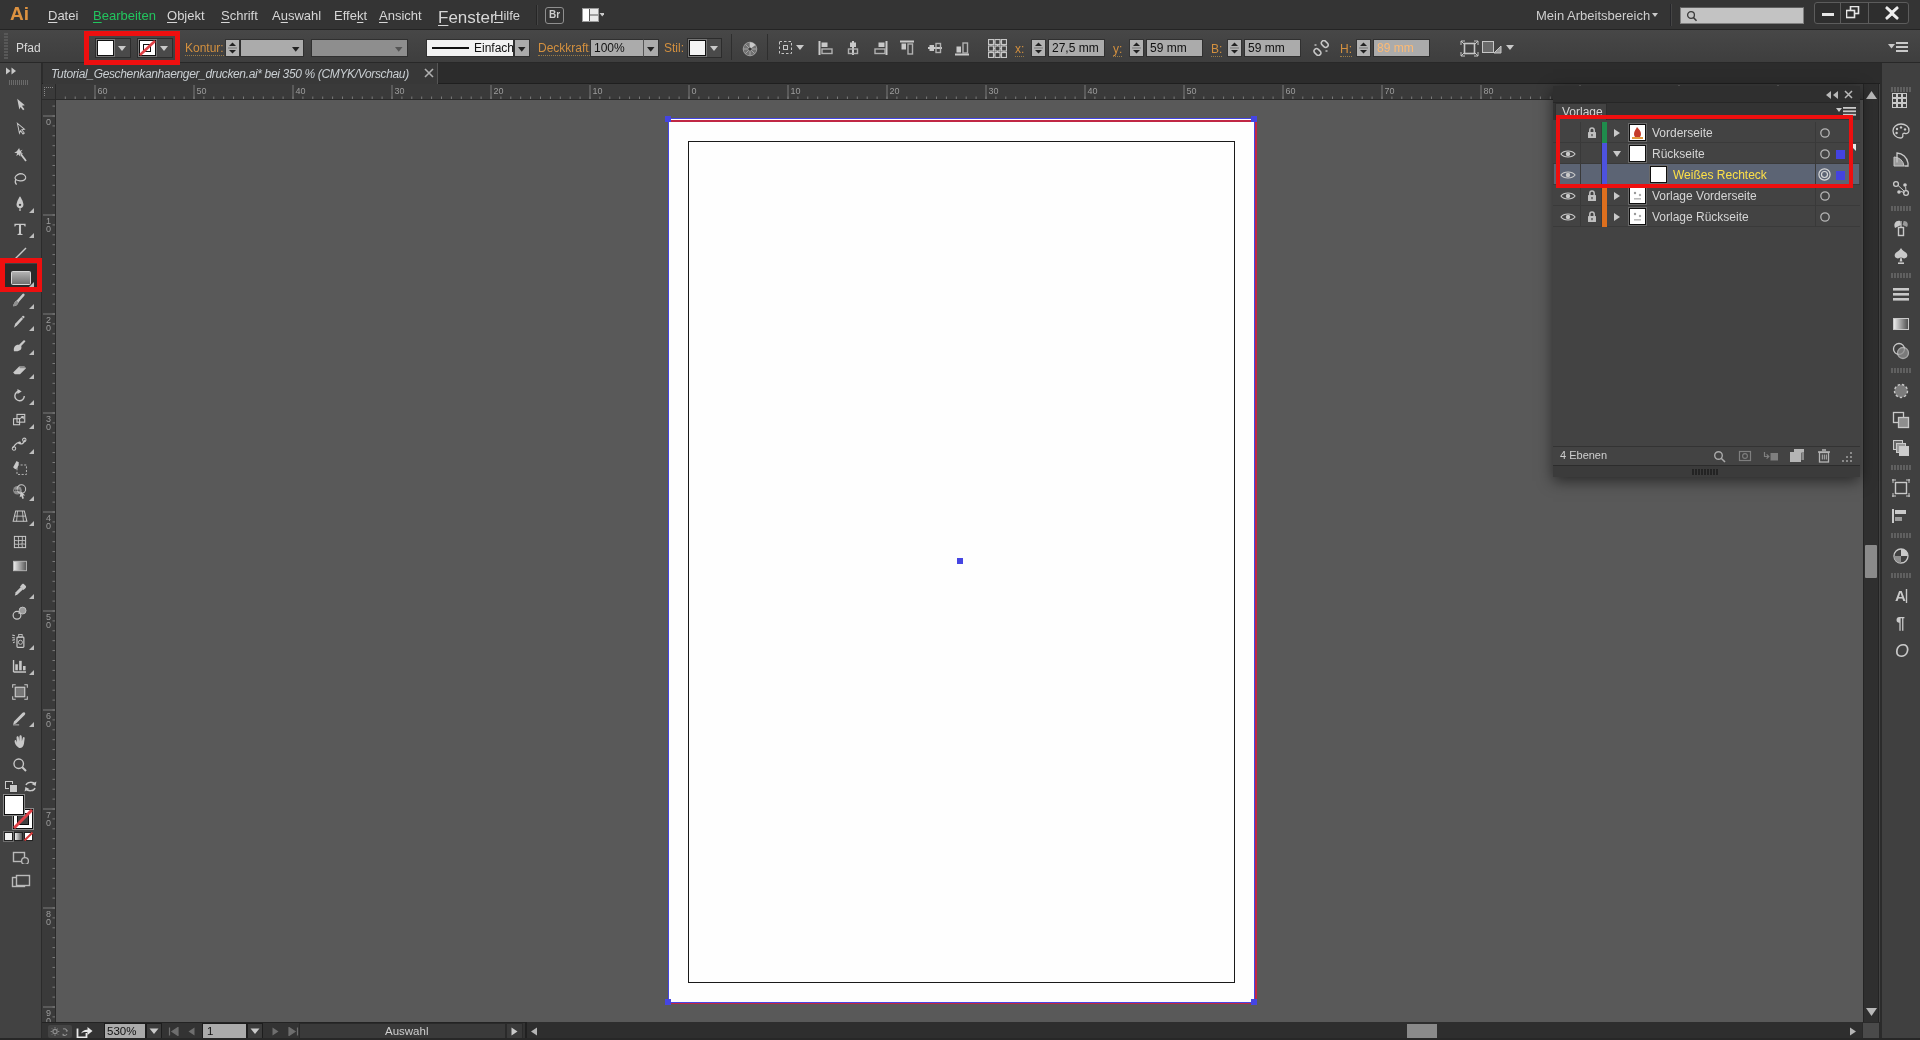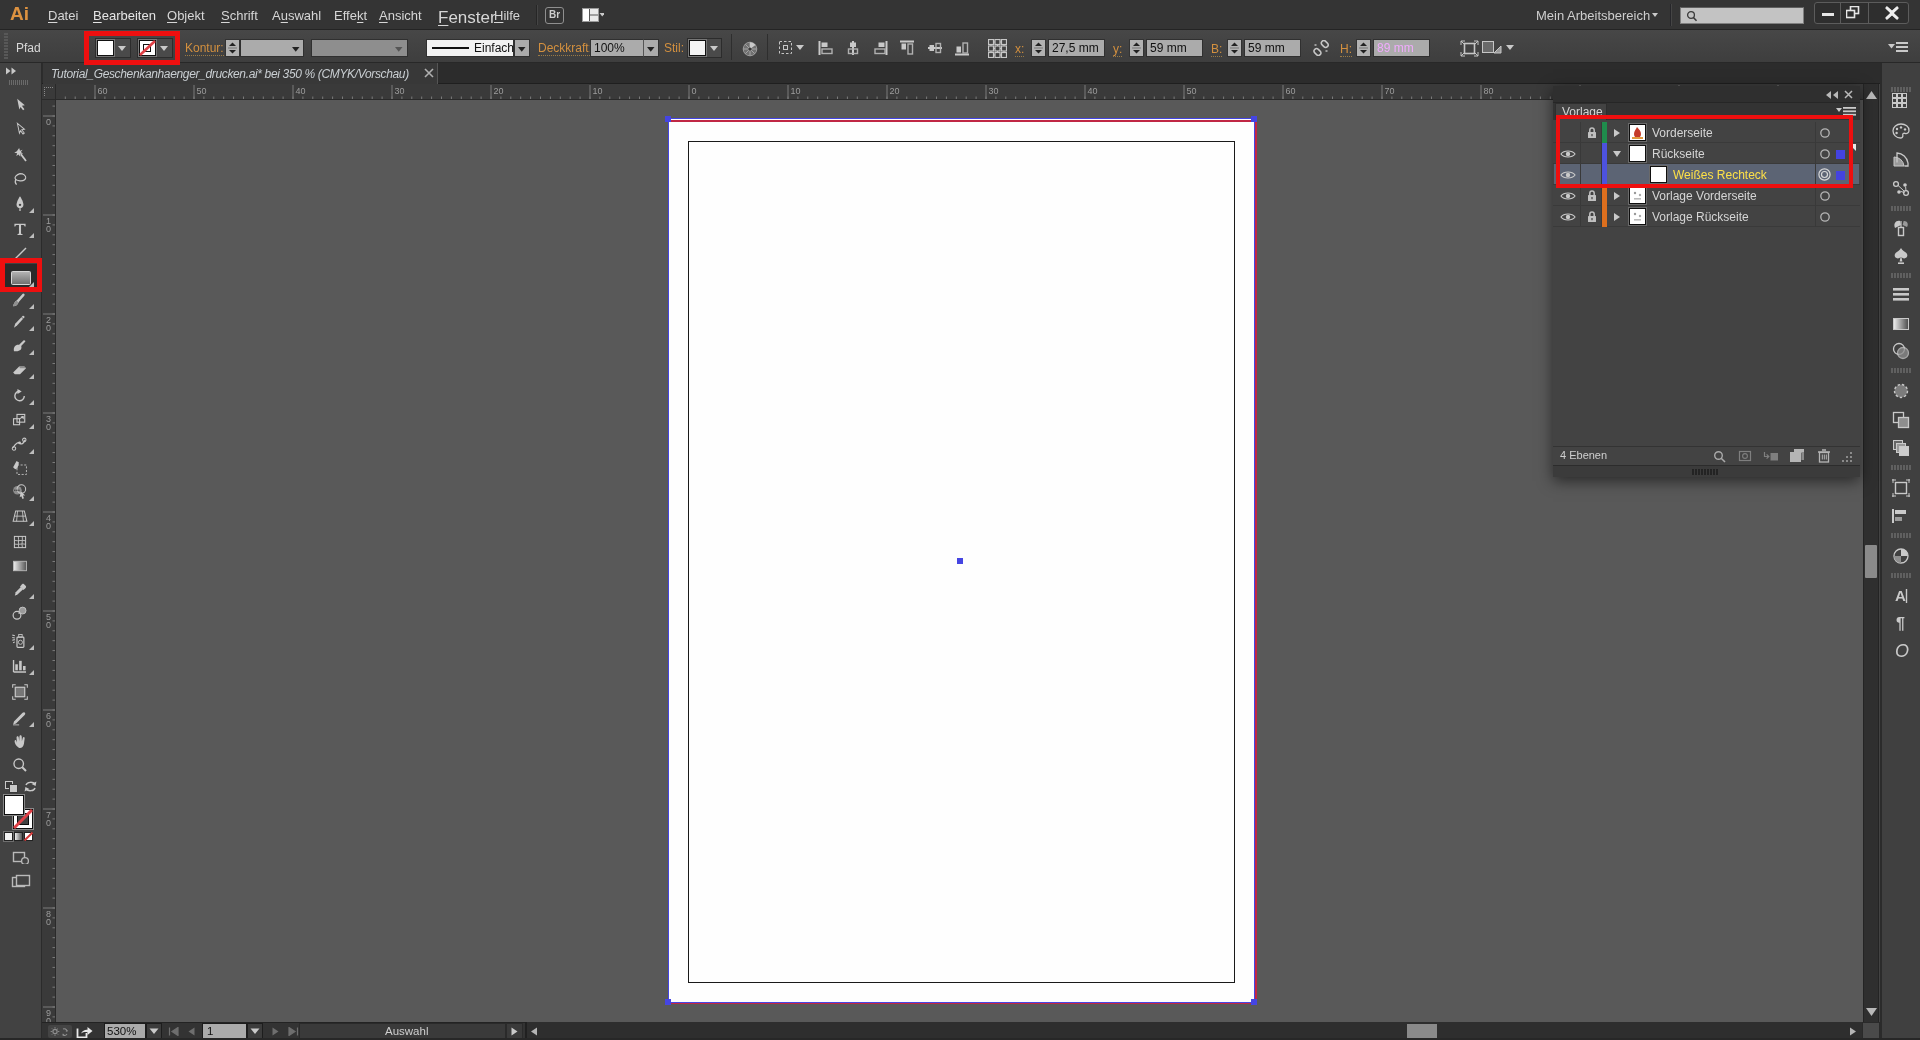--- a/index.html
+++ b/index.html
@@ -1,20 +1,20 @@
 <!DOCTYPE html>
 <html><head><meta charset="utf-8"><style>
 *{margin:0;padding:0;box-sizing:border-box;font-family:"Liberation Sans",sans-serif;}
 body{width:1920px;height:1040px;overflow:hidden;background:#434343;position:relative;}
 .tri-d{width:0;height:0;border-left:4px solid transparent;border-right:4px solid transparent;border-top:5px solid #c9c9c9;position:absolute;}
 </style></head><body>
 <div style="position:absolute;left:0px;top:0px;width:1920px;height:30px;background:#343434;border-bottom:1px solid #242424;"></div>
 <div style="position:absolute;left:10px;top:3px;font-size:19px;color:#dd9240;white-space:nowrap;font-weight:700;letter-spacing:0px;">Ai</div>
 <div style="position:absolute;left:48px;top:8px;font-size:13px;color:#d6d6d6;white-space:nowrap;text-underline-offset:2px;"><u>D</u>atei</div>
-<div style="position:absolute;left:93px;top:8px;font-size:13px;color:#e5e5e5;white-space:nowrap;text-underline-offset:2px;"><u>B</u>earbeiten</div>
+<div style="position:absolute;left:93px;top:8px;font-size:13px;color:#22c55e;white-space:nowrap;text-underline-offset:2px;"><u>B</u>earbeiten</div>
 <div style="position:absolute;left:167px;top:8px;font-size:13px;color:#d6d6d6;white-space:nowrap;text-underline-offset:2px;"><u>O</u>bjekt</div>
 <div style="position:absolute;left:221px;top:8px;font-size:13px;color:#d6d6d6;white-space:nowrap;text-underline-offset:2px;"><u>S</u>chrift</div>
 <div style="position:absolute;left:272px;top:8px;font-size:13px;color:#d6d6d6;white-space:nowrap;text-underline-offset:2px;">A<u>u</u>swahl</div>
 <div style="position:absolute;left:334px;top:8px;font-size:13px;color:#d6d6d6;white-space:nowrap;text-underline-offset:2px;">Effe<u>k</u>t</div>
 <div style="position:absolute;left:379px;top:8px;font-size:13px;color:#d6d6d6;white-space:nowrap;text-underline-offset:2px;"><u>A</u>nsicht</div>
 <div style="position:absolute;left:438px;top:8px;font-size:17px;color:#d6d6d6;white-space:nowrap;text-underline-offset:2px;"><u>F</u>enster</div>
 <div style="position:absolute;left:494px;top:8px;font-size:13px;color:#d6d6d6;white-space:nowrap;text-underline-offset:2px;"><u>H</u>ilfe</div>
 <div style="position:absolute;left:536px;top:5px;width:1px;height:20px;background:#262626;"></div>
 <div style="position:absolute;left:537px;top:5px;width:1px;height:20px;background:#454545;"></div>
 <div style="position:absolute;left:545px;top:7px;width:19px;height:17px;border:1px solid #8f8f8f;border-radius:3px;"></div>
@@ -188,21 +188,21 @@
 <div style="position:absolute;left:1244px;top:39px;width:57px;height:18px;background:#ababab;border:1px solid #303030;"></div>
 <div style="position:absolute;left:1248px;top:41px;font-size:12px;color:#111;white-space:nowrap;">59 mm</div>
 <div style="position:absolute;left:1340px;top:42px;font-size:12px;color:#d3903f;white-space:nowrap;border-bottom:1px dotted #9a7a45;padding-bottom:0px;">H:</div>
 <div style="position:absolute;left:1356px;top:39px;width:15px;height:18px;background:#b2b2b2;border:1px solid #333;"></div>
 <svg style="position:absolute;left:1359px;top:42px;" width="9" height="12" viewBox="0 0 9 12">
     <path d="M4.5,0.5 L8,4 L1,4 Z" fill="#222"></path>
     <path d="M4.5,11.5 L8,8 L1,8 Z" fill="#222"></path>
     <line x1="-1" y1="6" x2="10" y2="6" stroke="#777"></line>
   </svg>
 <div style="position:absolute;left:1373px;top:39px;width:57px;height:18px;background:#ababab;border:1px solid #303030;"></div>
-<div style="position:absolute;left:1377px;top:41px;font-size:12px;color:#f0abfc;white-space:nowrap;">89 mm</div>
+<div style="position:absolute;left:1377px;top:41px;font-size:12px;color:#fdba74;white-space:nowrap;">89 mm</div>
 <svg style="position:absolute;left:1313px;top:40px;" width="17" height="16" viewBox="0 0 17 16">
     <g stroke="#c6c6c6" stroke-width="1.5" fill="none">
       <rect x="8" y="1.5" width="7.5" height="5" rx="2.5" transform="rotate(45 11.75 4)"></rect>
       <rect x="0.7" y="9.5" width="7.5" height="5" rx="2.5" transform="rotate(45 4.45 12)"></rect>
     </g>
     <line x1="1.5" y1="5" x2="3.5" y2="5" stroke="#c6c6c6" stroke-width="1.4"></line>
     <line x1="12.5" y1="11" x2="14.5" y2="11" stroke="#c6c6c6" stroke-width="1.4"></line>
   </svg>
 <svg style="position:absolute;left:1460px;top:40px;" width="19" height="17" viewBox="0 0 19 17">
     <rect x="4.5" y="3.5" width="10" height="10" fill="none" stroke="#c6c6c6" stroke-width="1.6"></rect>

